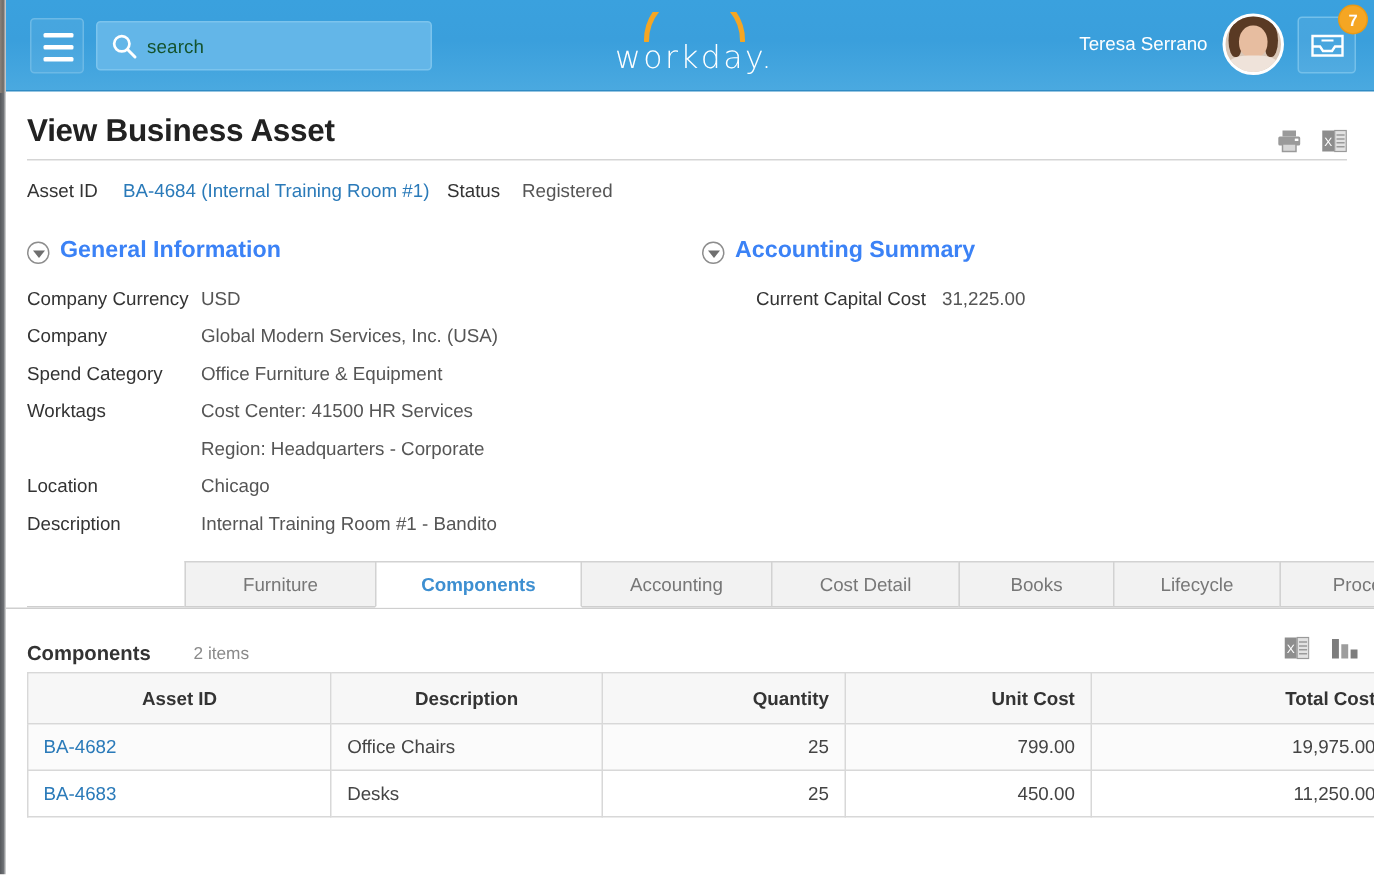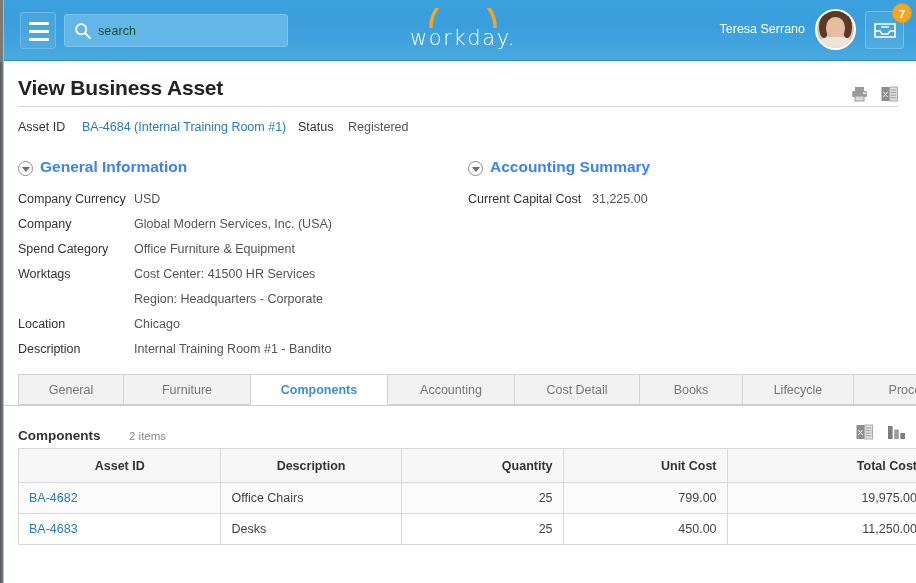--- a/index.html
+++ b/index.html
@@ -416,30 +416,29 @@
         </div>
       </div>
   </div>
 
   <div class="section sec-accounting">
     <div class="sec-head">
       <span class="toggle-circle"></span>
       <span class="sec-title">Accounting Summary</span>
     </div>
     <div id="acct-fields">
-        <div class="frow" style="height: 25px;">
+        <div class="frow" style="height: 25px; margin-left: 36px;">
           <span class="fl">Current Capital Cost</span>
           <span class="fv">31,225.00</span>
         </div>
       </div>
   </div>
 
   <div class="tabstrip" id="tabstrip">
     <div class="tline"></div>
-  <div class="tab" style="left: 0px; width: 106px;"><span>General</span></div>
       <div class="tab" style="left: 105px; width: 128px;"><span>Furniture</span></div>
       <div class="tab active" style="left: 232px; width: 138px;"><span>Components</span></div>
       <div class="tab" style="left: 369px; width: 128px;"><span>Accounting</span></div>
       <div class="tab" style="left: 496px; width: 126px;"><span>Cost Detail</span></div>
       <div class="tab" style="left: 621px; width: 104px;"><span>Books</span></div>
       <div class="tab" style="left: 724px; width: 112px;"><span>Lifecycle</span></div>
       <div class="tab" style="left: 835px; width: 110px;"><span>Proces</span></div>
     </div>
 
   <div class="panel">

